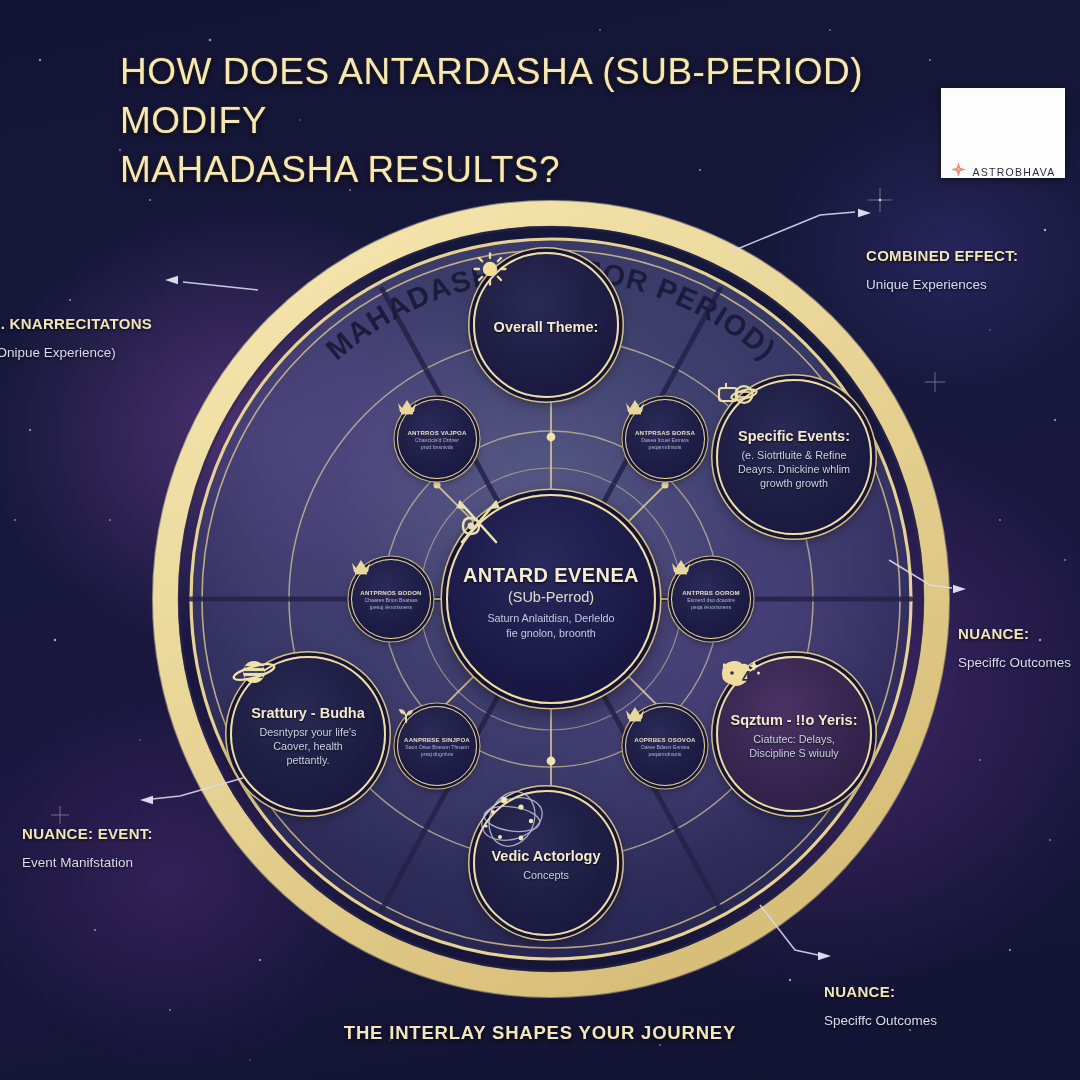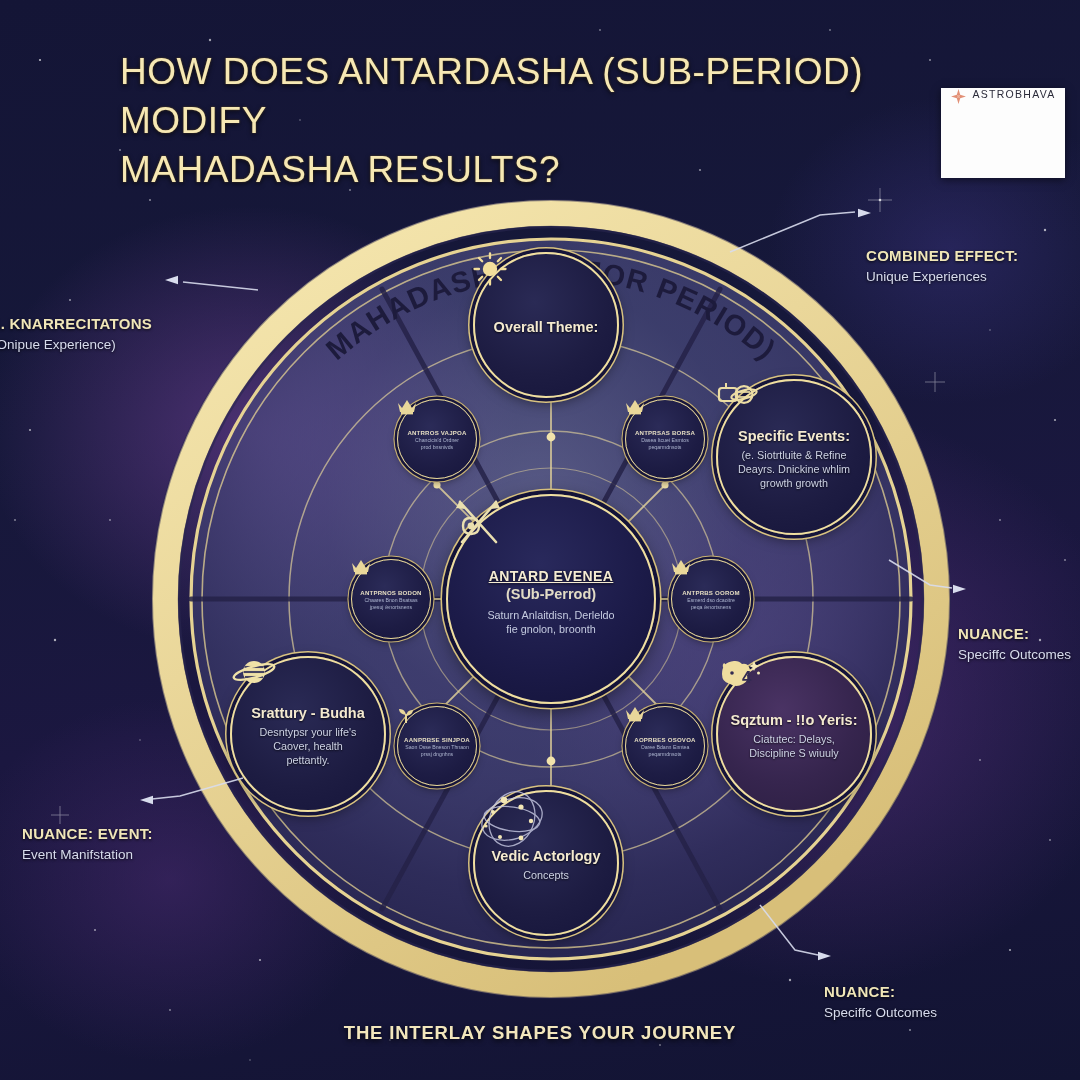--- a/index.html
+++ b/index.html
@@ -18,21 +18,21 @@
 
   
   #title{position:absolute;left:120px;top:48px;width:850px;
          font-size:37px;font-weight:normal;line-height:1.32;
          letter-spacing:.5px;color:#f6e8b4;
          text-shadow:0 2px 5px rgba(0,0,0,.75), 0 0 2px rgba(140,105,30,.8);}
   #title .l2{display:block;}
 
   
   #logo{position:absolute;left:941px;top:88px;width:124px;height:90px;
-        background:#fdfdfd;display:flex;align-items:flex-start;justify-content:center;
+        background:#fdfdfd;display:flex;align-items:flex-end;justify-content:center;
         gap:5px;box-shadow:0 2px 8px rgba(0,0,0,.5);}
   #logo .mark{width:17px;height:17px;flex:0 0 auto;}
   #logo .wordmark{font-size:10.5px;letter-spacing:1.3px;color:#2b2b3a;white-space:nowrap;}
 
   
   #wheel{position:absolute;left:146px;top:194px;width:810px;height:810px;}
   #wheel svg{position:absolute;inset:0;}
 
   .nodewrap{position:absolute;display:flex;flex-direction:column;
             align-items:center;justify-content:center;text-align:center;
@@ -66,32 +66,32 @@
   .smallnode .sbd{font-size:5.2px;color:#aeb6d0;line-height:1.25;margin-top:1px;}
 
   
   #hub{position:absolute;left:50%;top:50%;transform:translate(-50%,-50%);
        width:210px;height:210px;border-radius:50%;
        background:radial-gradient(circle at 45% 33%, #29295c 0%, #1c1b49 55%, #131238 100%);
        border:2.6px solid #f0dfa0;
        box-shadow:0 0 0 4px #131238, 0 0 0 5.6px #d6bf7c, 0 5px 20px rgba(0,0,0,.6);
        display:flex;flex-direction:column;align-items:center;justify-content:center;
        text-align:center;padding:6px 12px;box-sizing:border-box;}
-  #hub .htl{font-size:14px;font-weight:bold;color:#f5ecd2;letter-spacing:.4px;margin-top:6px;
-            text-shadow:0 1px 3px rgba(0,0,0,.85);text-decoration:underline;}
-  #hub .hsb{font-size:14.5px;color:#e2dcc6;margin-top:2px;font-weight:bold;}
+  #hub .htl{font-size:20px;font-weight:bold;color:#f5ecd2;letter-spacing:.4px;margin-top:6px;
+            text-shadow:0 1px 3px rgba(0,0,0,.85);}
+  #hub .hsb{font-size:14.5px;color:#e2dcc6;margin-top:2px;}
   #hub .hbd{font-size:10.8px;color:#c5cbe0;line-height:1.32;margin-top:6px;}
 
   .icon{display:block;}
 
   
   .anno{position:absolute;line-height:1.3;}
   .anno .k{font-size:15px;font-weight:bold;color:#f0e6b8;letter-spacing:.3px;
            text-shadow:0 1px 3px rgba(0,0,0,.8);white-space:nowrap;margin-top:46px;}
-  .anno .v{font-size:13.5px;color:#d8dced;margin-top:2px;white-space:nowrap;
+  .anno .v{font-size:13.5px;color:#d8dced;margin-top:10px;white-space:nowrap;
            text-shadow:0 1px 3px rgba(0,0,0,.8);}
 
   #anno-top-left{left:-8px;top:268px;}
   #anno-top-right{left:866px;top:200px;}
   #anno-right{left:958px;top:578px;}
   #anno-bottom-left{left:22px;top:778px;}
   #anno-bottom-right{left:824px;top:936px;}
 
   #footer{position:absolute;left:0;right:0;top:1022px;text-align:center;
           font-size:18.5px;font-weight:bold;letter-spacing:.8px;color:#f2e6bc;

